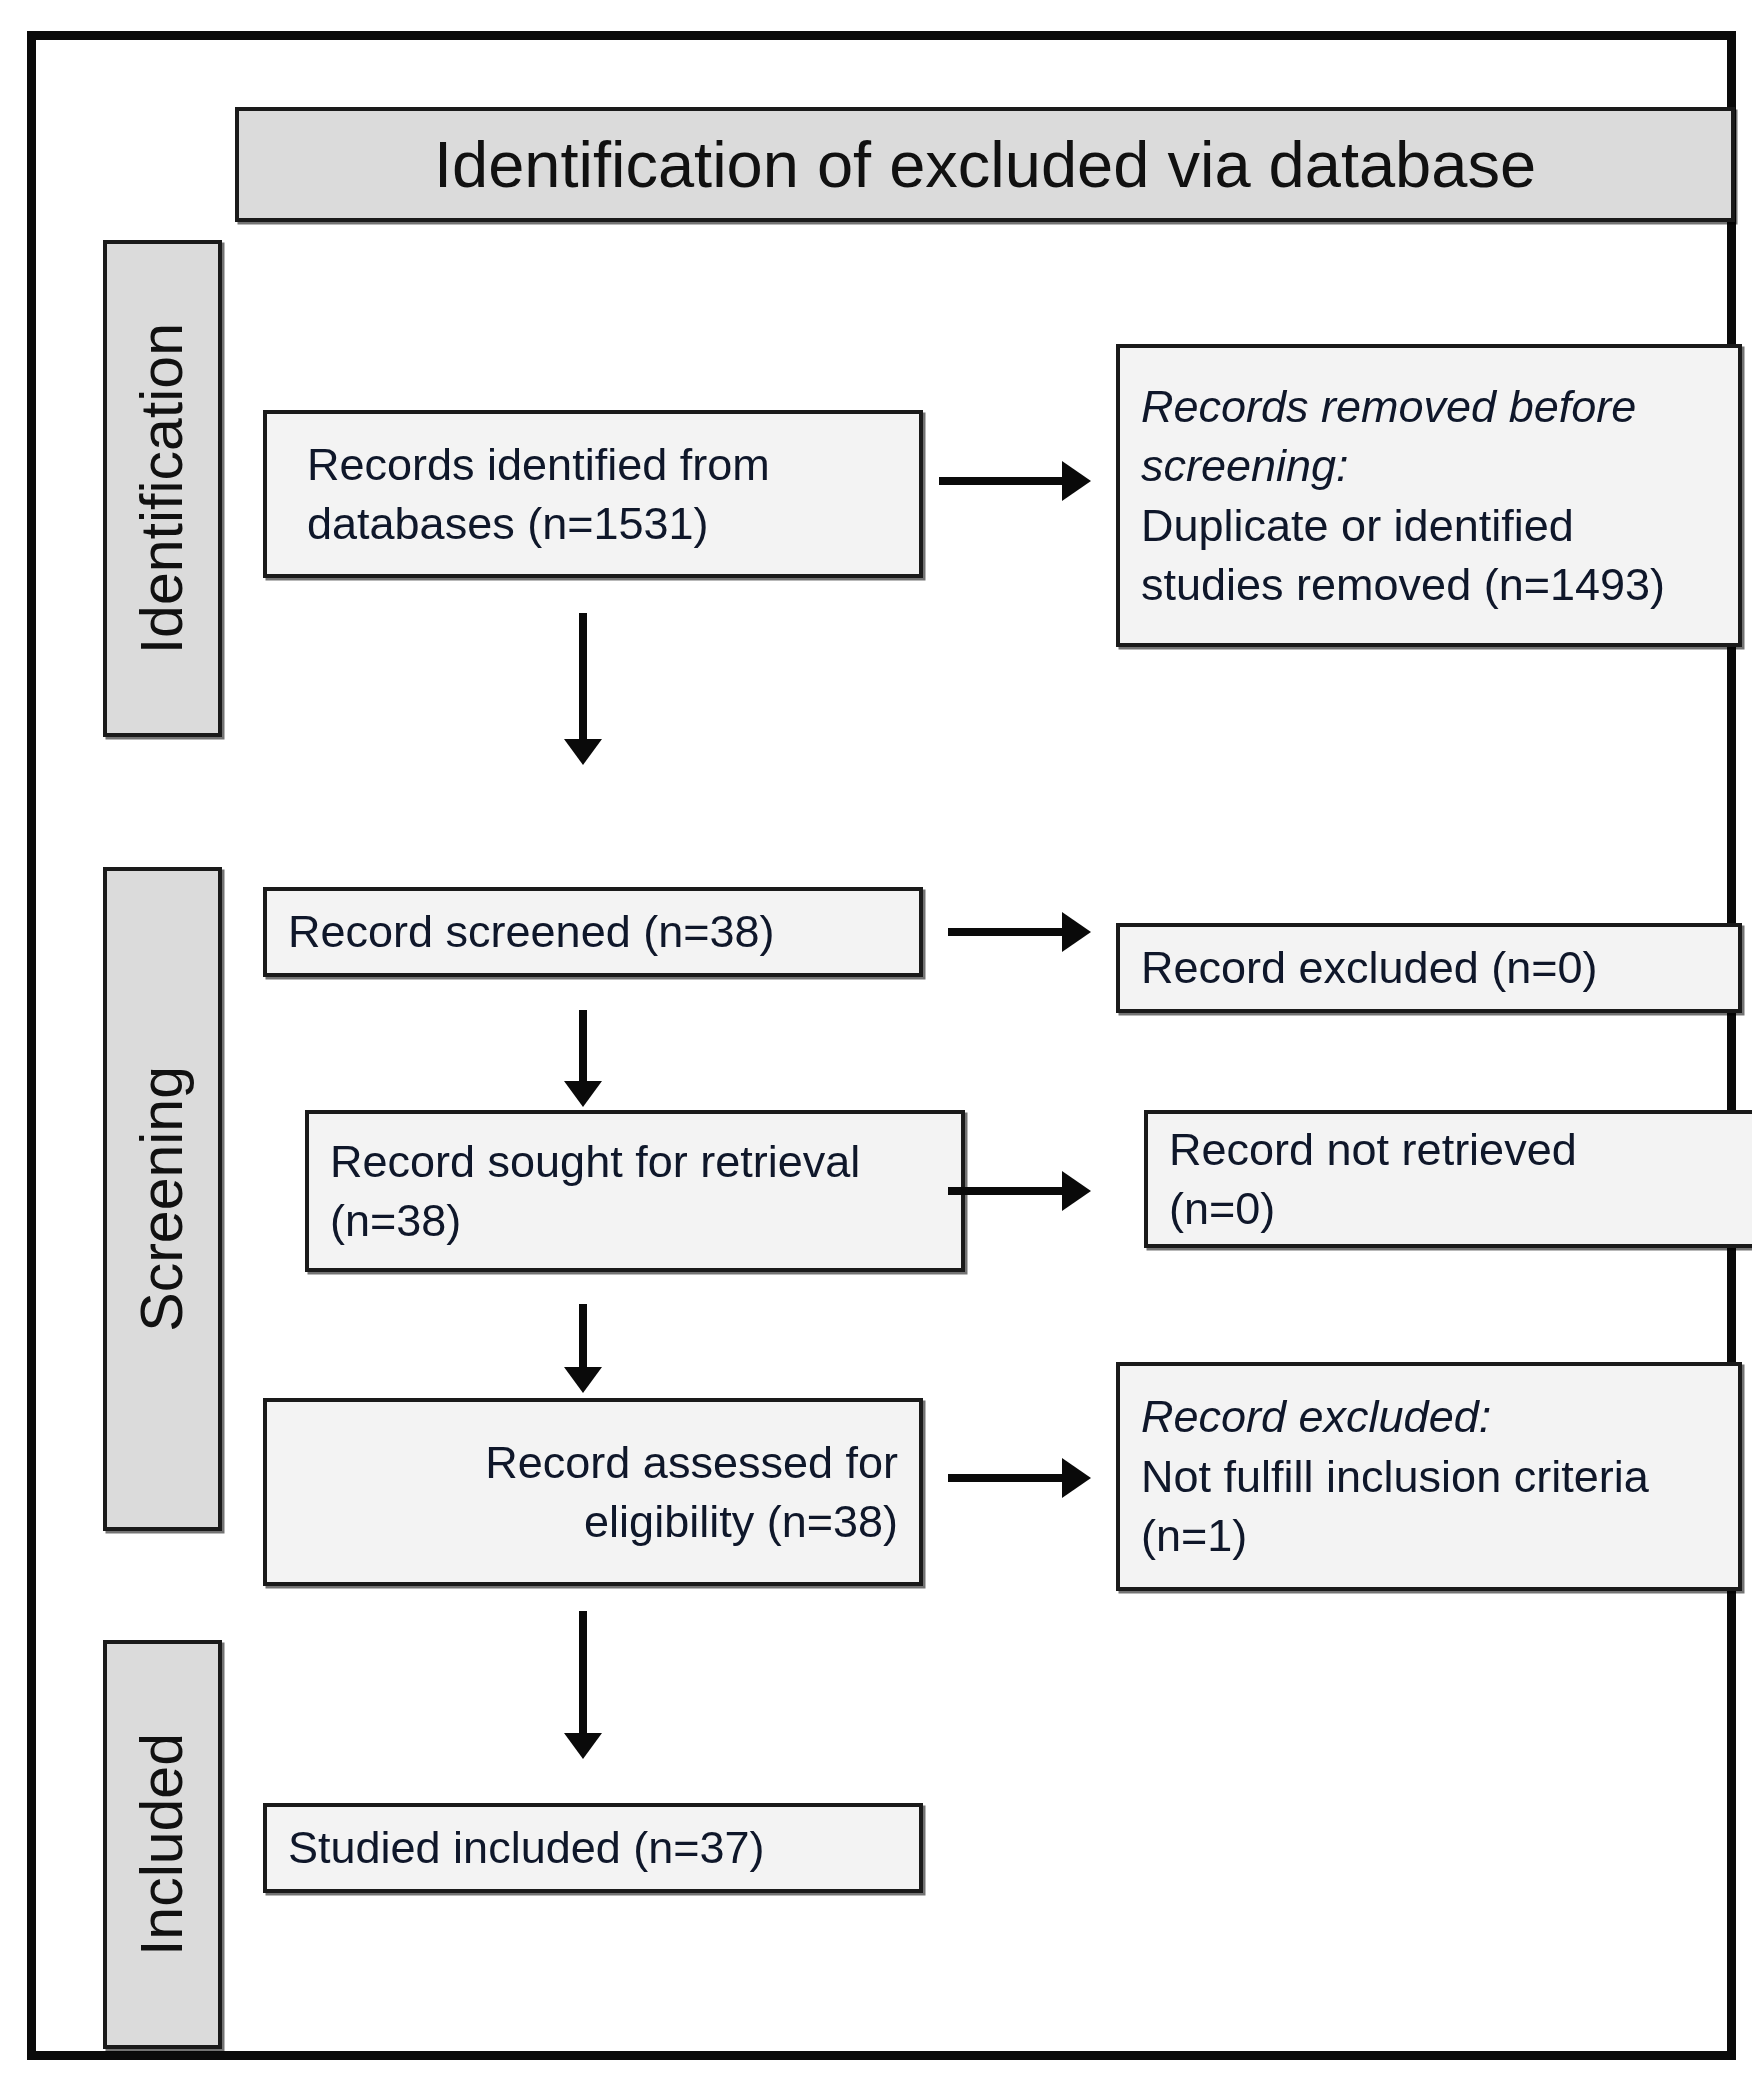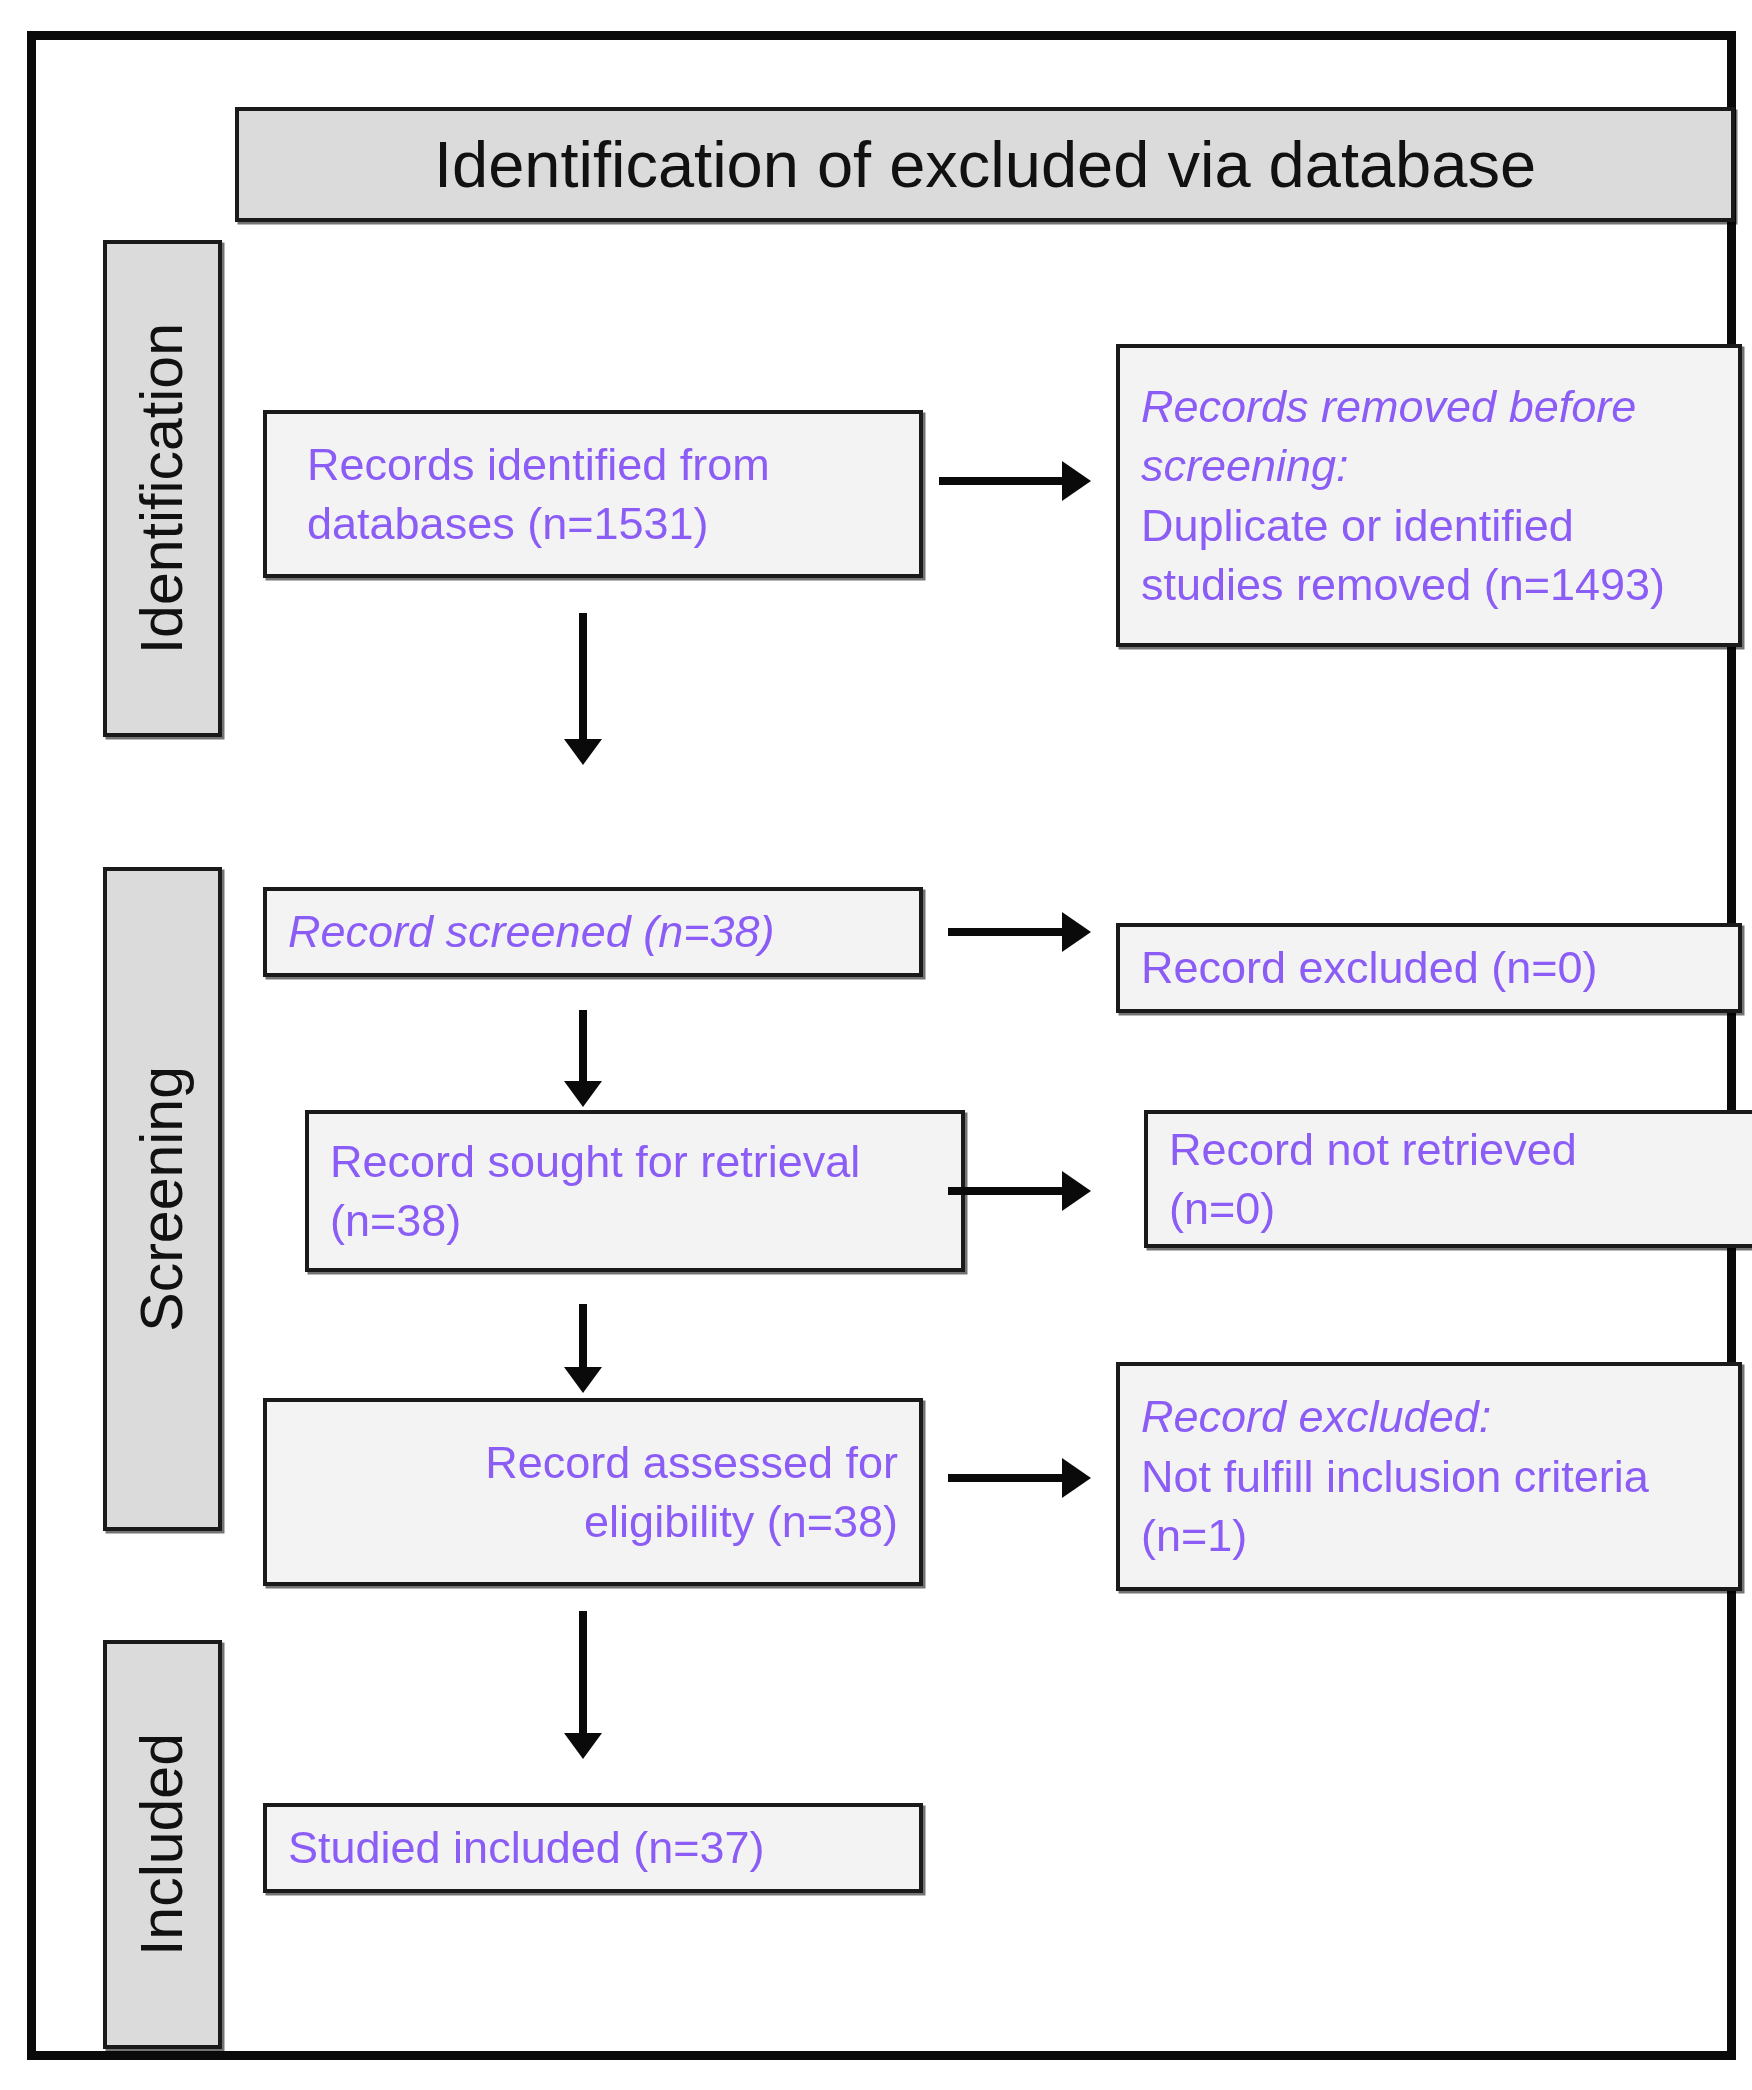--- a/index.html
+++ b/index.html
@@ -84,31 +84,31 @@
     background: #f3f3f3;
     padding: 13px 21px;
     display: flex;
     flex-direction: column;
     justify-content: center;
   }
   .flow-box p {
     margin: 0;
     font-size: 45px;
     line-height: 1.32;
-    color: #8b5cf6;
+    color: #0f172a;
   }
   .flow-box p.em {
     font-style: italic;
   }
   .col-left  { left: 227px;  width: 660px; }
   .col-right { left: 1080px; width: 626px; }
 
   #box-identified     { top: 370px;  height: 168px; padding-left: 40px; }
   #box-removed        { top: 304px;  height: 303px; }
-  #box-screened       { top: 847px; height: 90px; font-style: italic; }
+  #box-screened       { top: 847px; height: 90px; }
   #box-excluded-0     { top: 847px; height: 90px; margin-top: 36px; }
   #box-sought         { top: 1070px; height: 162px; margin-left: 42px; }
   #box-not-retrieved  { top: 1070px; height: 138px; margin-left: 28px; }
   #box-eligibility    { top: 1358px; height: 188px; text-align: right; }
   #box-excluded-crit  { top: 1322px; height: 229px; }
   #box-included       { top: 1763px; height: 90px; }
 
   
   .arrow-v {
     position: absolute;

